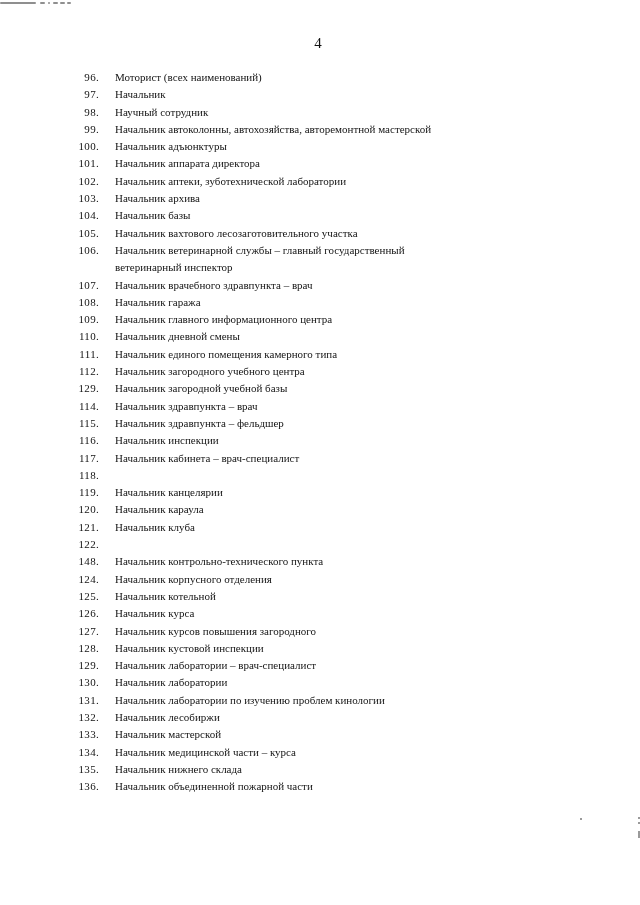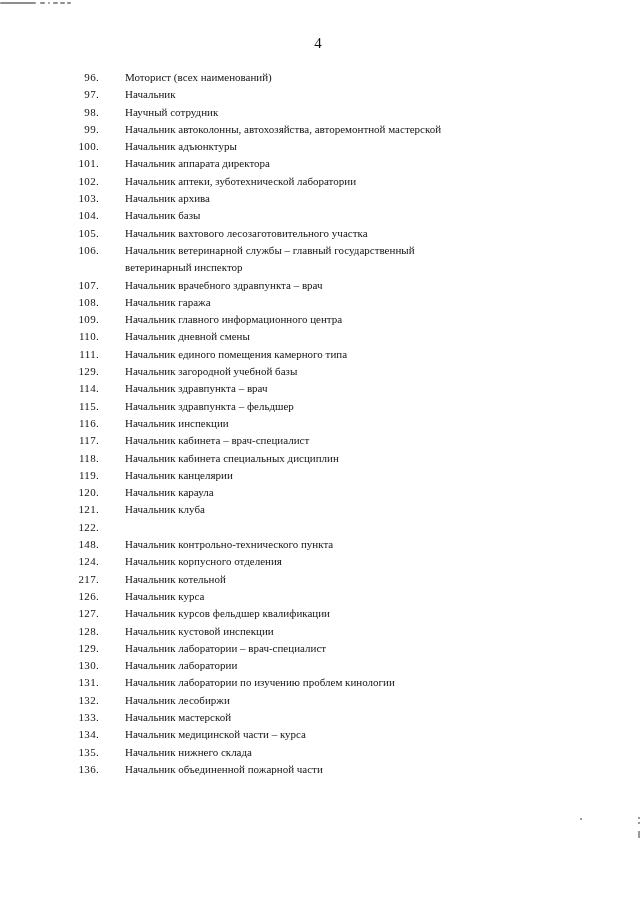--- a/index.html
+++ b/index.html
@@ -63,21 +63,21 @@
     align-items: flex-start;
   }
   .item-num {
     flex: none;
     width: 39px;
     margin-left: 60px;
     text-align: right;
     letter-spacing: 0.3px;
   }
   .item-text {
-    margin-left: 26px;
+    margin-left: 16px;
     white-space: pre-line;
     max-width: 465px;
   }
 </style>
 </head>
 <body>
 
 <div class="page">
 
   <div class="scan-artifact">
@@ -166,20 +166,24 @@
   <li>
     <span class="item-num">110.</span>
     <span class="item-text">Начальник дневной смены</span>
   </li>
 
   <li>
     <span class="item-num">111.</span>
     <span class="item-text">Начальник единого помещения камерного типа</span>
   </li>
 
+  <li>
+    <span class="item-num">112.</span>
+    <span class="item-text">Начальник загородного учебного центра</span>
+  </li>
 
   <li>
     <span class="item-num">129.</span>
     <span class="item-text">Начальник загородной учебной базы</span>
   </li>
 
   <li>
     <span class="item-num">114.</span>
     <span class="item-text">Начальник здравпункта – врач</span>
   </li>
@@ -194,21 +198,20 @@
     <span class="item-text">Начальник инспекции</span>
   </li>
 
   <li>
     <span class="item-num">117.</span>
     <span class="item-text">Начальник кабинета – врач-специалист</span>
   </li>
 
   <li>
     <span class="item-num">118.</span>
-    <span class="item-text">Начальник кабинета специальных дисциплин</span>
   </li>
 
   <li>
     <span class="item-num">119.</span>
     <span class="item-text">Начальник канцелярии</span>
   </li>
 
   <li>
     <span class="item-num">120.</span>
     <span class="item-text">Начальник караула</span>
@@ -227,32 +230,32 @@
     <span class="item-num">148.</span>
     <span class="item-text">Начальник контрольно-технического пункта</span>
   </li>
 
   <li>
     <span class="item-num">124.</span>
     <span class="item-text">Начальник корпусного отделения</span>
   </li>
 
   <li>
-    <span class="item-num">217.</span>
+    <span class="item-num">125.</span>
     <span class="item-text">Начальник котельной</span>
   </li>
 
   <li>
     <span class="item-num">126.</span>
     <span class="item-text">Начальник курса</span>
   </li>
 
   <li>
     <span class="item-num">127.</span>
-    <span class="item-text">Начальник курсов фельдшер квалификации</span>
+    <span class="item-text">Начальник курсов повышения загородного</span>
   </li>
 
   <li>
     <span class="item-num">128.</span>
     <span class="item-text">Начальник кустовой инспекции</span>
   </li>
 
   <li>
     <span class="item-num">129.</span>
     <span class="item-text">Начальник лаборатории – врач-специалист</span>

